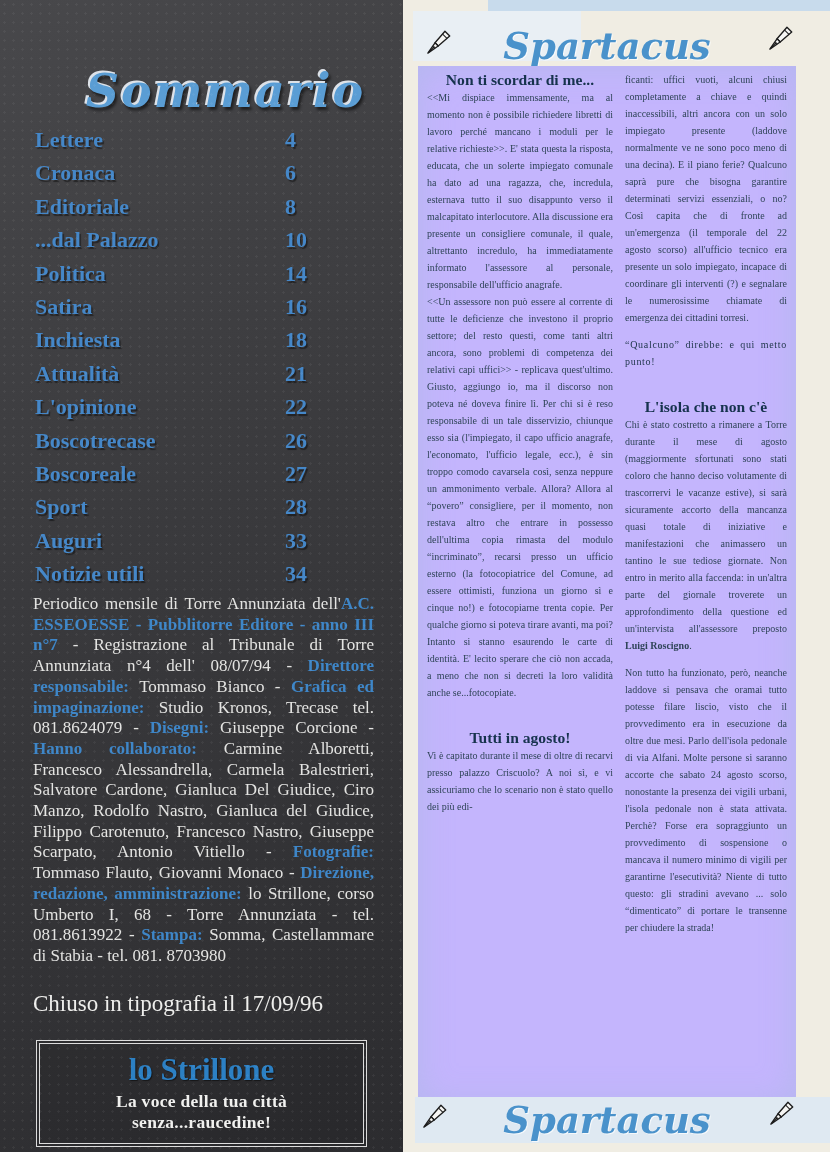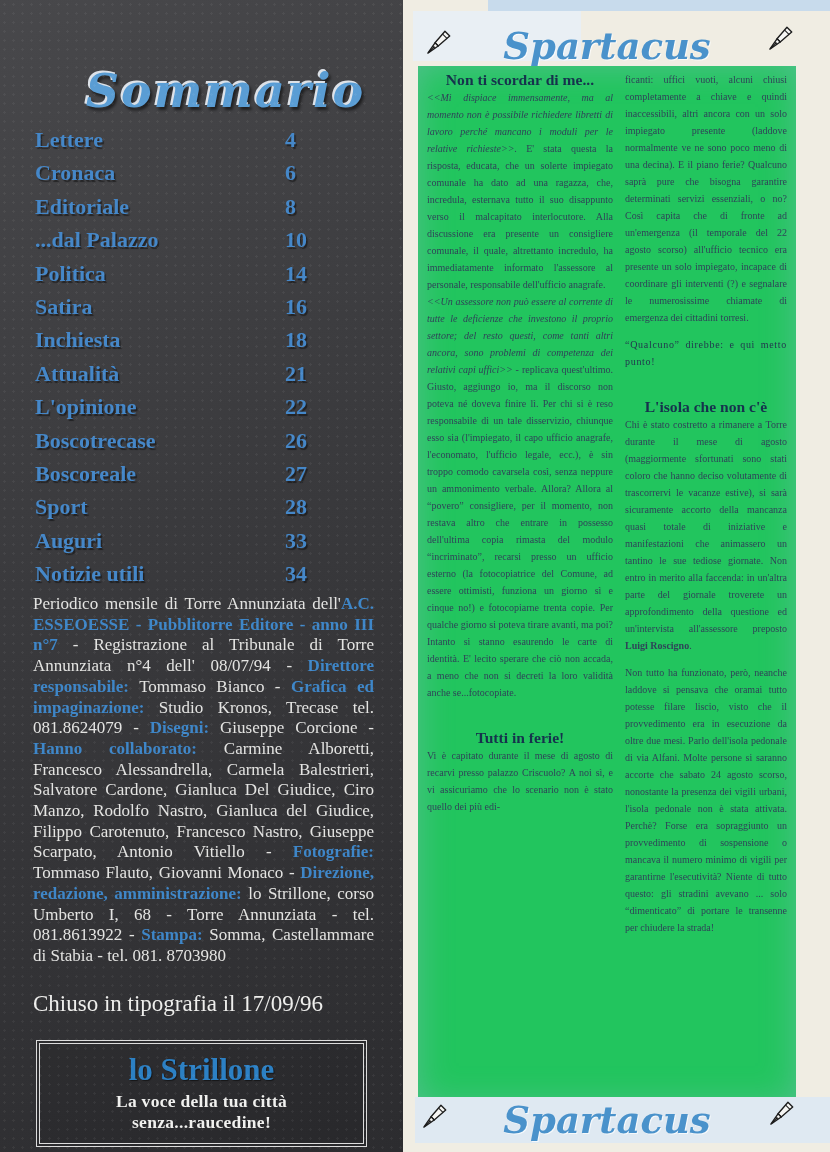--- a/index.html
+++ b/index.html
@@ -40,30 +40,30 @@
   .footer-band{position:absolute;left:12px;top:1097px;width:415px;height:46px;background:#dfe9f2}
   .page-footer-title{top:1098px}
   .pen{position:absolute;width:36px;height:36px}
   .pen svg{width:100%;height:100%}
   .pen-tl{left:16px;top:26px}
   .pen-tr{left:358px;top:22px}
   .pen-bl{left:12px;top:1100px}
   .pen-br{left:359px;top:1097px}
 
   .article{position:absolute;left:15px;top:66px;width:378px;height:1038px;overflow:hidden;
-    background:#22c55e;display:flex;gap:12px;padding:5px 9px 10px;
+    background:#c4b5fd;display:flex;gap:12px;padding:5px 9px 10px;
     box-shadow:inset 0 0 34px rgba(155,188,214,.4)}
   .colL{width:186px}
   .colR{flex:1}
   .col-para{font-size:10px;line-height:17px;color:#2f4458;text-align:justify}
   .col-para.gap{margin-top:10px}
   .col-para.spaced{letter-spacing:.7px;color:#22384e}
   .col-heading{font-size:15.6px;line-height:18px;font-weight:bold;color:#16324d;text-align:center}
   .col-heading.gap{margin-top:28px}
-  .seg-italic{font-style:italic}
+  .seg-italic{}
   .seg-bold{font-weight:bold}
 </style>
 </head>
 <body>
 
 <div class="left-page">
   <div class="sommario-title">Sommario</div>
   <div class="toc">
       <div class="toc-row">
         <span class="toc-label">Lettere</span>
@@ -157,22 +157,22 @@
       </svg>
   </div>
 
   <div class="page-header-title">Spartacus</div>
 
   <div class="article">
     <div class="colL">
         <div class="col-heading">Non ti scordar di me...</div>
         <p class="col-para"><span class="seg-italic">&lt;&lt;Mi dispiace immensamente, ma al momento non è possibile richiedere libretti di lavoro perché mancano i moduli per le relative richieste&gt;&gt;.</span><span> E' stata questa la risposta, educata, che un solerte impiegato comunale ha dato ad una ragazza, che, incredula, esternava tutto il suo disappunto verso il malcapitato interlocutore. Alla discussione era presente un consigliere comunale, il quale, altrettanto incredulo, ha immediatamente informato l'assessore al personale, responsabile dell'ufficio anagrafe.</span></p>
         <p class="col-para"><span class="seg-italic">&lt;&lt;Un assessore non può essere al corrente di tutte le deficienze che investono il proprio settore; del resto questi, come tanti altri ancora, sono problemi di competenza dei relativi capi uffici&gt;&gt;</span><span> - replicava quest'ultimo. Giusto, aggiungo io, ma il discorso non poteva né doveva finire lì. Per chi si è reso responsabile di un tale disservizio, chiunque esso sia (l'impiegato, il capo ufficio anagrafe, l'economato, l'ufficio legale, ecc.), è sin troppo comodo cavarsela così, senza neppure un ammonimento verbale. Allora? Allora al “povero” consigliere, per il momento, non restava altro che entrare in possesso dell'ultima copia rimasta del modulo “incriminato”, recarsi presso un ufficio esterno (la fotocopiatrice del Comune, ad essere ottimisti, funziona un giorno sì e cinque no!) e fotocopiarne trenta copie. Per qualche giorno si poteva tirare avanti, ma poi? Intanto si stanno esaurendo le carte di identità. E' lecito sperare che ciò non accada, a meno che non si decreti la loro validità anche se...fotocopiate.</span></p>
-        <div class="col-heading gap">Tutti in ferie!</div>
-        <p class="col-para"><span>Vi è capitato durante il mese di agosto di recarvi presso palazzo Criscuolo? A noi sì, e vi assicuriamo che lo scenario non è stato quello dei più edi-</span></p>
+        <div class="col-heading gap">Tutti in agosto!</div>
+        <p class="col-para"><span>Vi è capitato durante il mese di oltre di recarvi presso palazzo Criscuolo? A noi sì, e vi assicuriamo che lo scenario non è stato quello dei più edi-</span></p>
       </div>
     <div class="colR">
         <p class="col-para"><span>ficanti: uffici vuoti, alcuni chiusi completamente a chiave e quindi inaccessibili, altri ancora con un solo impiegato presente (laddove normalmente ve ne sono poco meno di una decina). E il piano ferie? Qualcuno saprà pure che bisogna garantire determinati servizi essenziali, o no? Così capita che di fronte ad un'emergenza (il temporale del 22 agosto scorso) all'ufficio tecnico era presente un solo impiegato, incapace di coordinare gli interventi (?) e segnalare le numerosissime chiamate di emergenza dei cittadini torresi.</span></p>
         <p class="col-para gap spaced"><span>“Qualcuno” direbbe: e qui metto punto!</span></p>
         <div class="col-heading gap">L'isola che non c'è</div>
         <p class="col-para"><span>Chi è stato costretto a rimanere a Torre durante il mese di agosto (maggiormente sfortunati sono stati coloro che hanno deciso volutamente di trascorrervi le vacanze estive), si sarà sicuramente accorto della mancanza quasi totale di iniziative e manifestazioni che animassero un tantino le sue tediose giornate. Non entro in merito alla faccenda: in un'altra parte del giornale troverete un approfondimento della questione ed un'intervista all'assessore preposto </span><span class="seg-bold">Luigi Roscigno</span><span>.</span></p>
         <p class="col-para gap"><span>Non tutto ha funzionato, però, neanche laddove si pensava che oramai tutto potesse filare liscio, visto che il provvedimento era in esecuzione da oltre due mesi. Parlo dell'isola pedonale di via Alfani. Molte persone si saranno accorte che sabato 24 agosto scorso, nonostante la presenza dei vigili urbani, l'isola pedonale non è stata attivata. Perchè? Forse era sopraggiunto un provvedimento di sospensione o mancava il numero minimo di vigili per garantirne l'esecutività? Niente di tutto questo: gli stradini avevano ... solo “dimenticato” di portare le transenne per chiudere la strada!</span></p>
       </div>
   </div>
 

